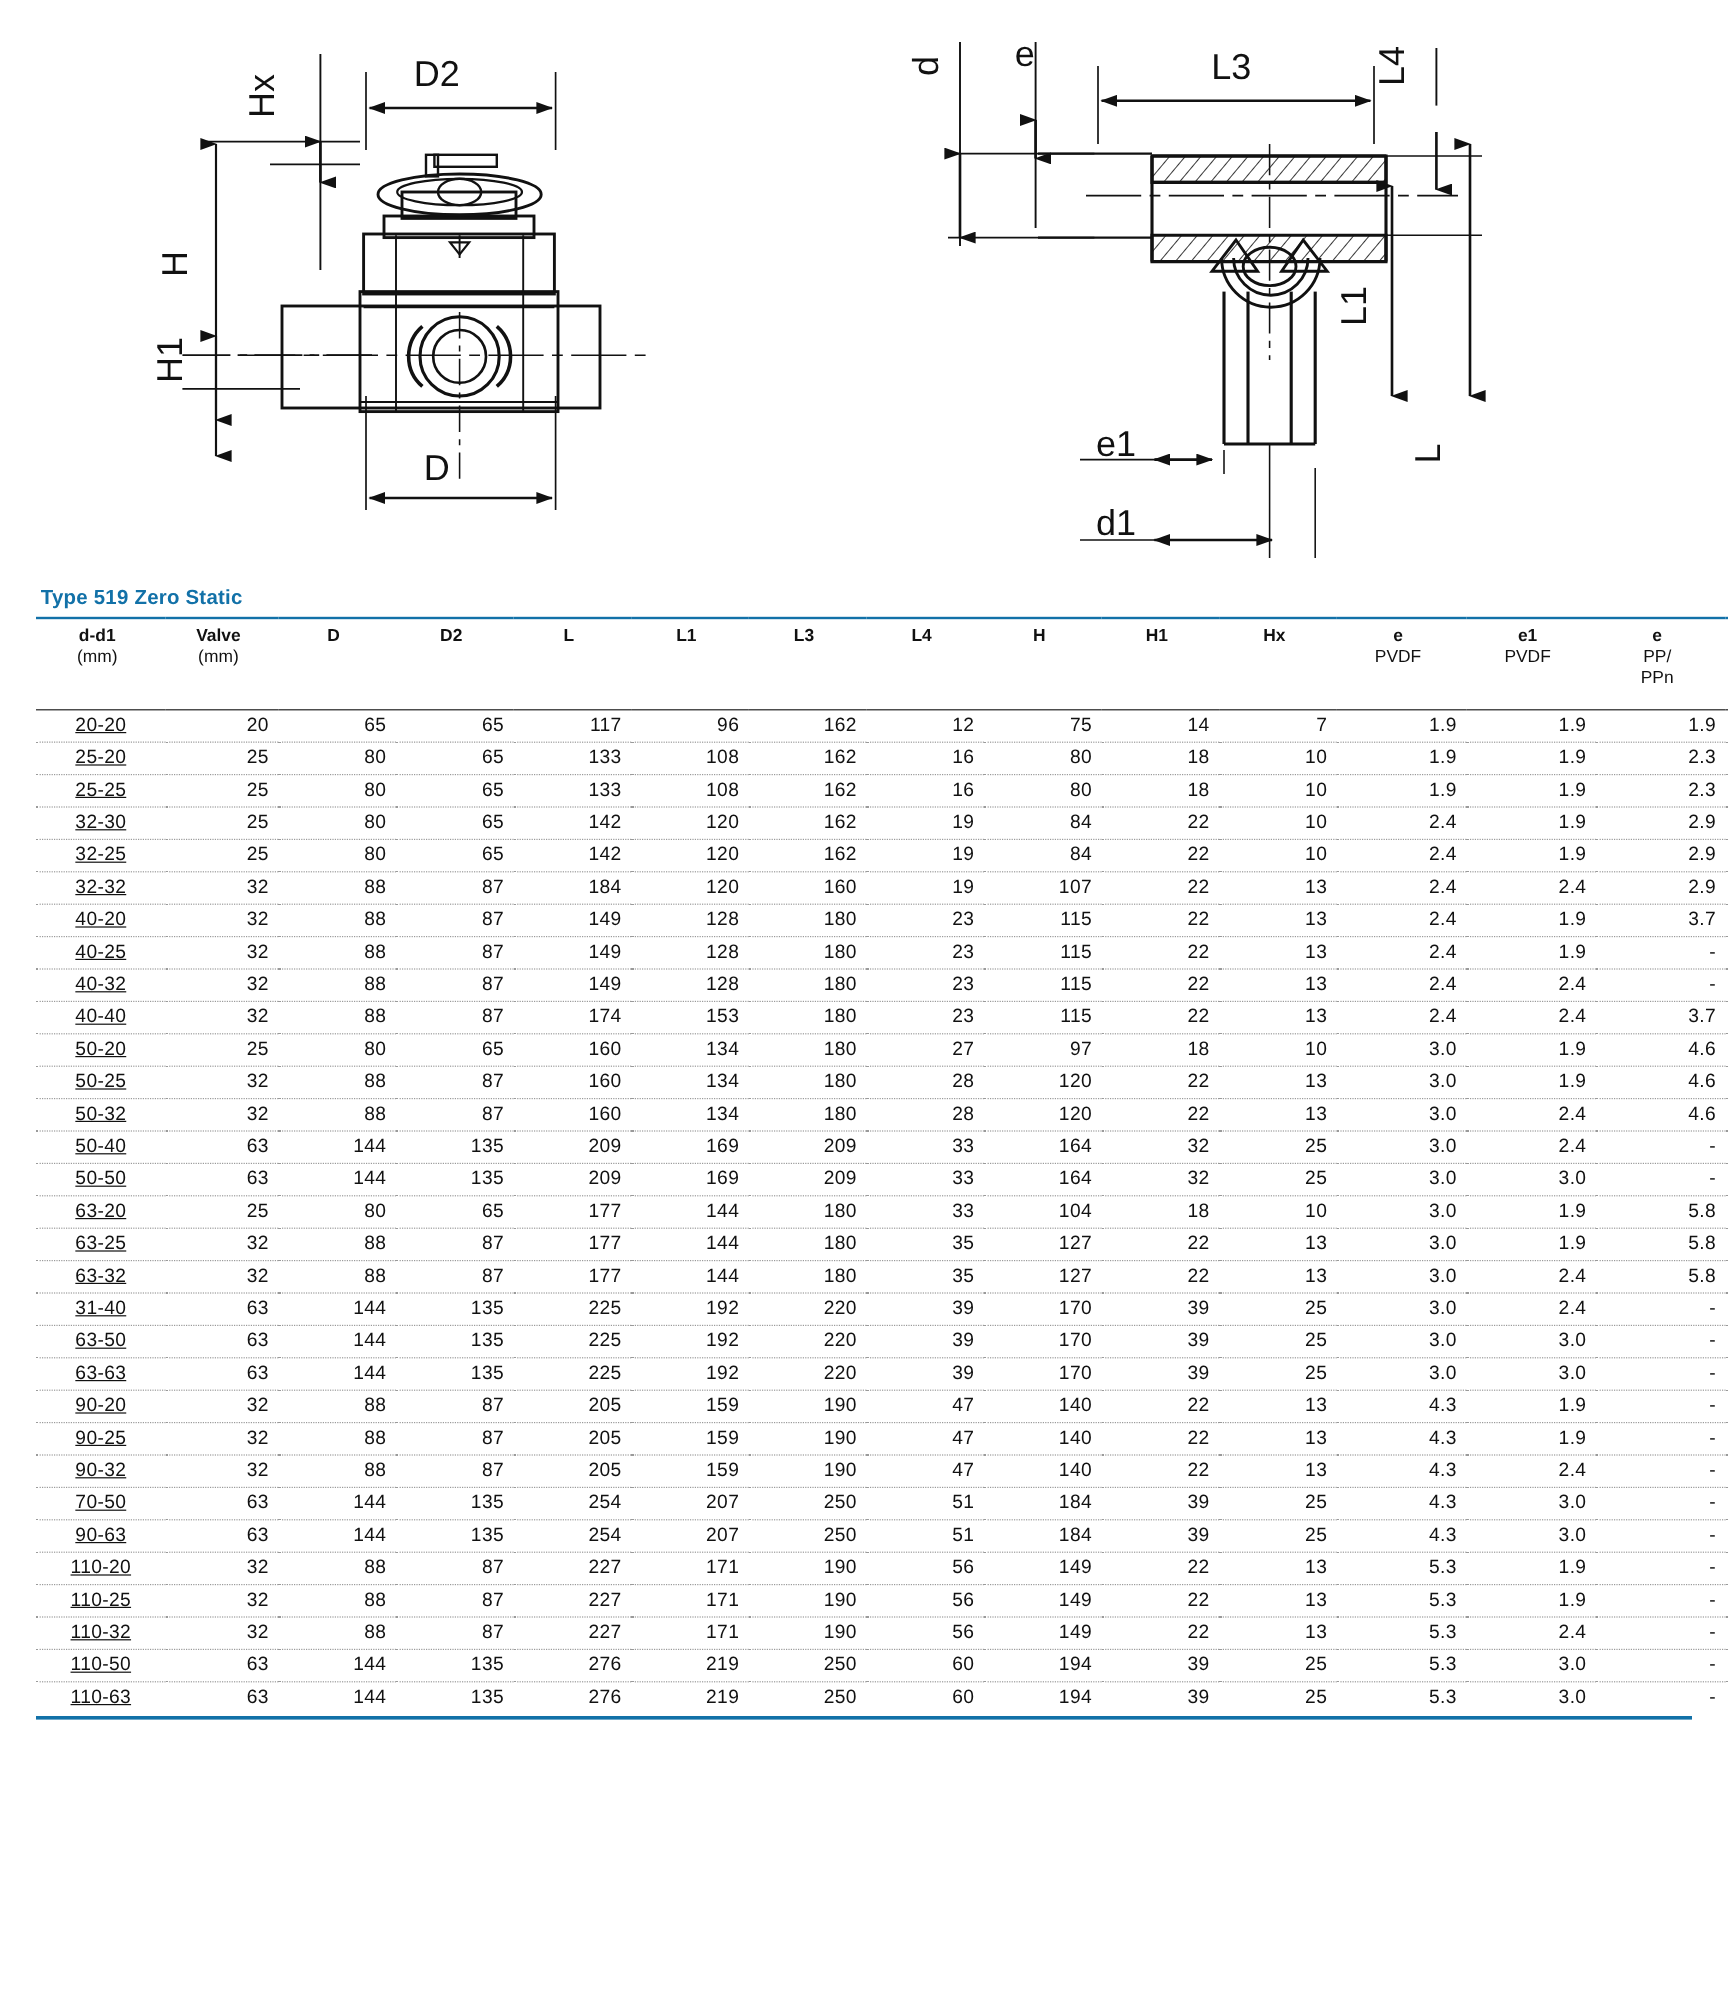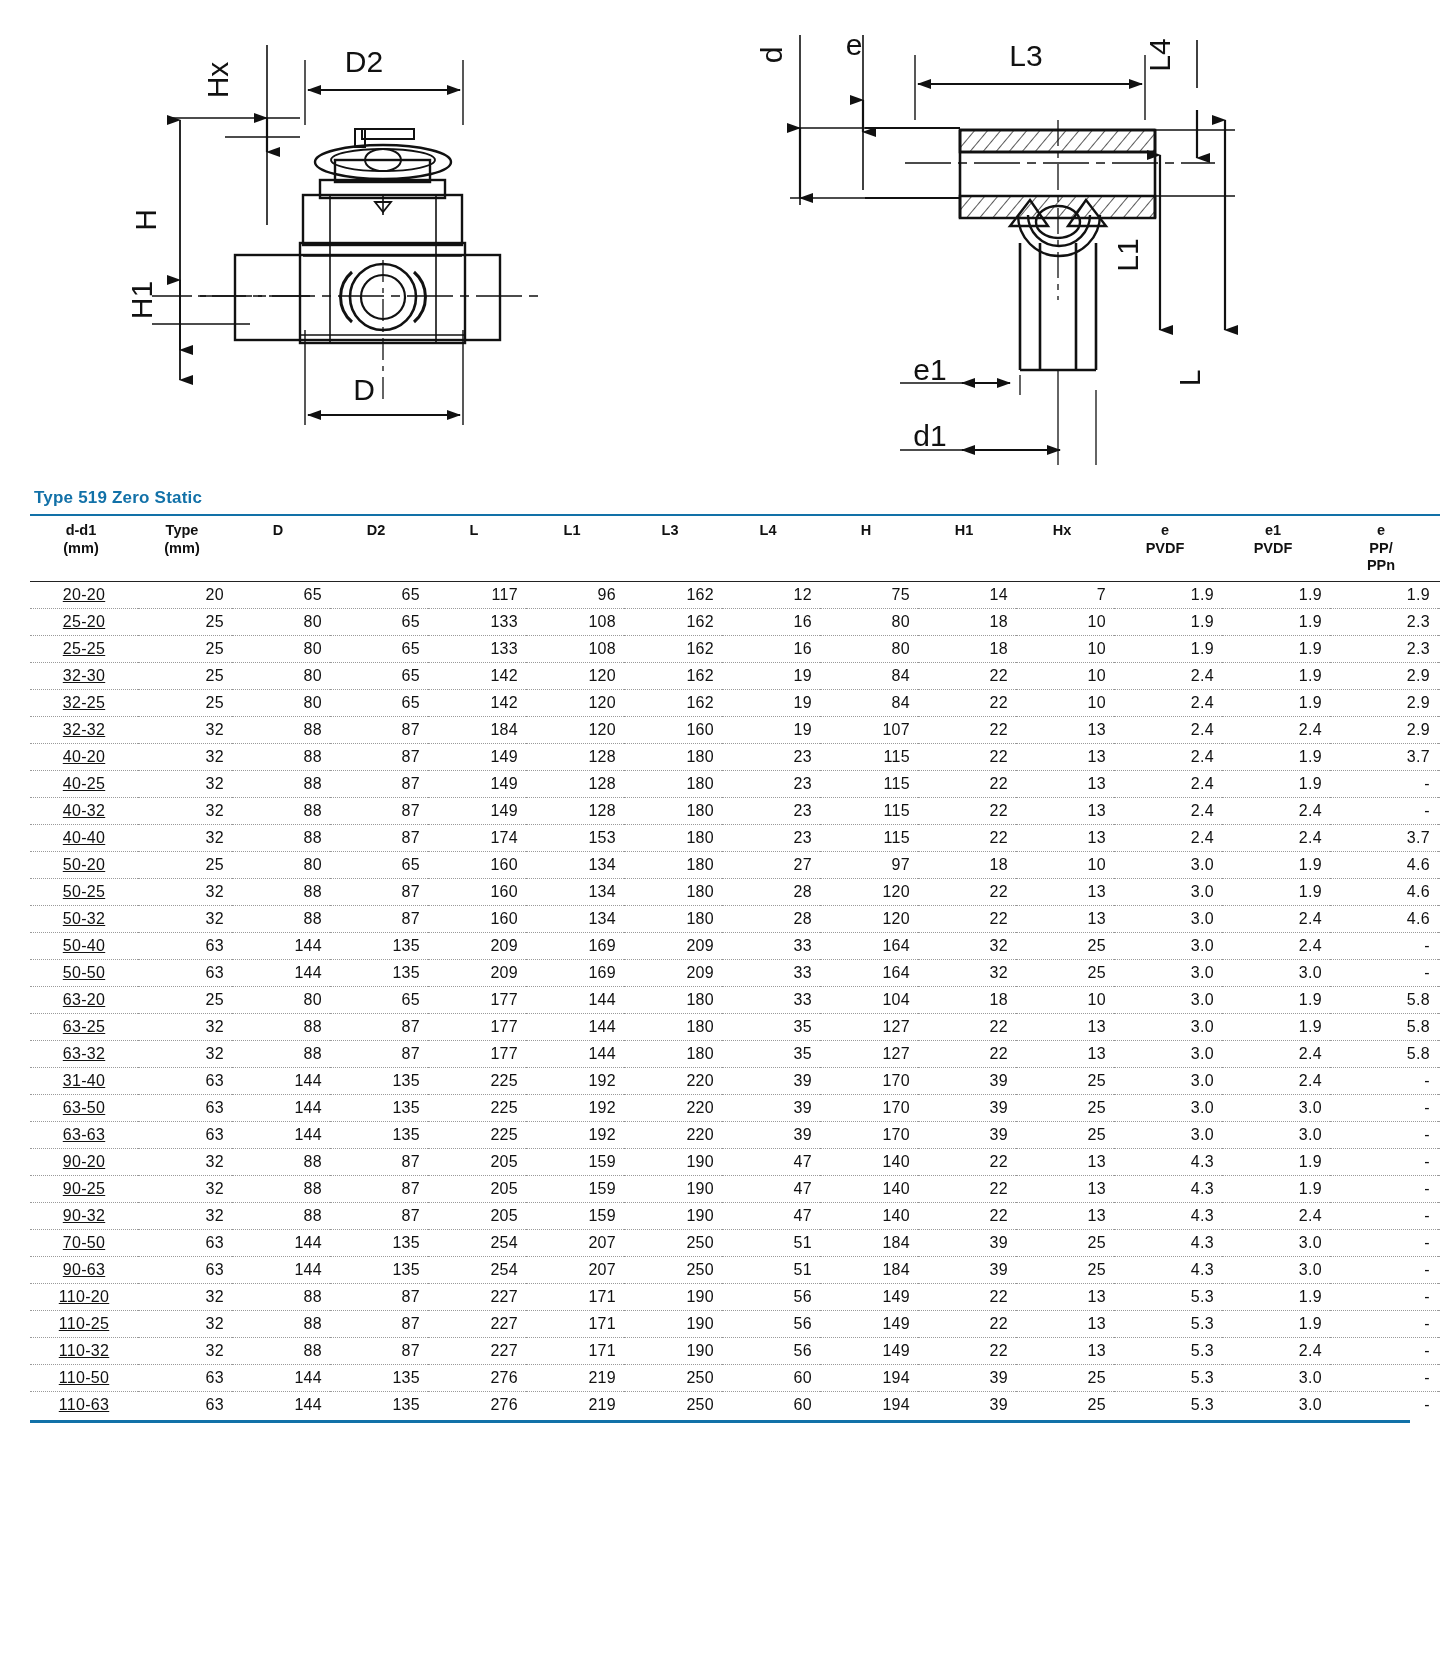--- a/index.html
+++ b/index.html
@@ -53,30 +53,30 @@
   table.spec col.c0 { width: 108px; }
   table.spec col.c1 { width: 94px; }
   table.spec col.cg { width: 98px; }
   table.spec col.ce { width: 108px; }
 
   table.spec thead th {
     font-weight: bold;
     font-size: 14.5px;
     text-align: center;
     vertical-align: top;
-    padding: 6px 6px 6px 0;
+    padding: 6px 6px 16px 0;
     line-height: 1.22;
     border-top: 2.5px solid #1271A8;
     white-space: pre-line;
     color: #111;
   }
 
   table.spec thead th .unit {
     display: block;
-    font-weight: bold;
+    font-weight: normal;
   }
 
   table.spec tbody td {
     text-align: right;
     padding: 4px 8px 4px 0;
     font-size: 16px;
     letter-spacing: 0.3px;
     border-bottom: 1px dotted #9a9a9a;
     color: #111;
     font-variant-numeric: tabular-nums;
@@ -286,21 +286,21 @@
         <col class="cg">
         <col class="cg">
       <col class="ce">
         <col class="ce">
         <col class="ce">
         <col class="ce">
     </colgroup>
     <thead>
       <tr id="header-row">
           <th><span>d-d1</span><span class="unit">(mm)</span></th>
-          <th><span>Type</span><span class="unit">(mm)</span></th>
+          <th><span>Valve</span><span class="unit">(mm)</span></th>
           <th><span>D</span></th>
           <th><span>D2</span></th>
           <th><span>L</span></th>
           <th><span>L1</span></th>
           <th><span>L3</span></th>
           <th><span>L4</span></th>
           <th><span>H</span></th>
           <th><span>H1</span></th>
           <th><span>Hx</span></th>
           <th><span>e</span><span class="unit">PVDF</span></th>

